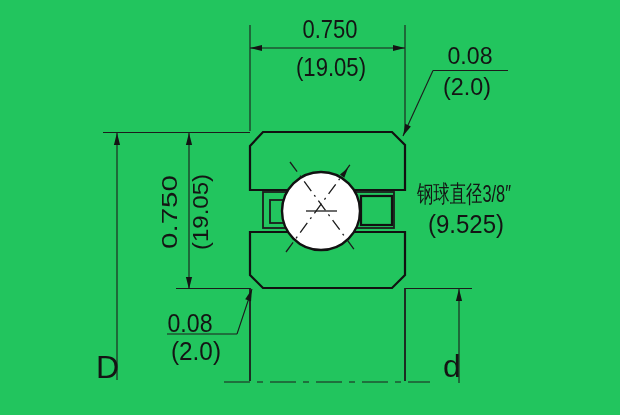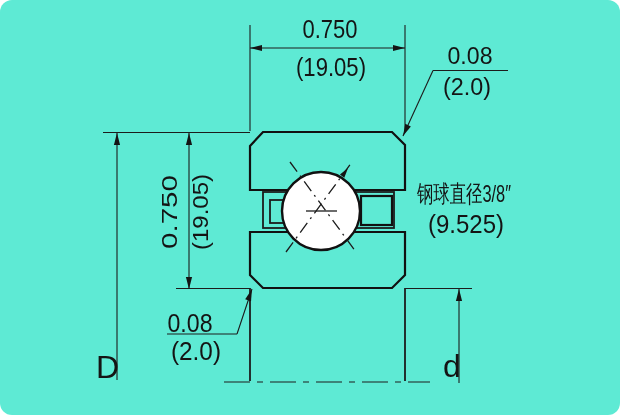--- a/index.html
+++ b/index.html
@@ -1,17 +1,17 @@
 <!DOCTYPE html>
 <html><head>
 <meta charset="utf-8">
 <style>
   html,body{margin:0;padding:0;background:#ffffff;}
-  .stage{position:relative;width:620px;height:415px;background:#5eead4;overflow:hidden;
-         font-family:"Liberation Sans","DejaVu Sans",sans-serif;border-radius:12px;}
+  .stage{position:relative;width:620px;height:415px;background:#22c55e;overflow:hidden;
+         font-family:"Liberation Sans","DejaVu Sans",sans-serif;}
   svg{display:block}
   svg text{fill:#141414;font-family:"Liberation Sans","DejaVu Sans",sans-serif;}
   .thin{stroke:#1c1c1c;stroke-width:1.1;fill:none;}
   .med{stroke:#1c1c1c;stroke-width:1.8;fill:none;}
   .bold{stroke:#111111;stroke-width:2.2;fill:none;}
   .ah{fill:#141414;stroke:none;}
   .cl{stroke:#1c1c1c;stroke-width:1.2;fill:none;stroke-dasharray:26 7 6 7;}
   .cdash{stroke:#1c1c1c;stroke-width:1.3;fill:none;stroke-dasharray:12 5 2 5;}
 </style>
 </head>

